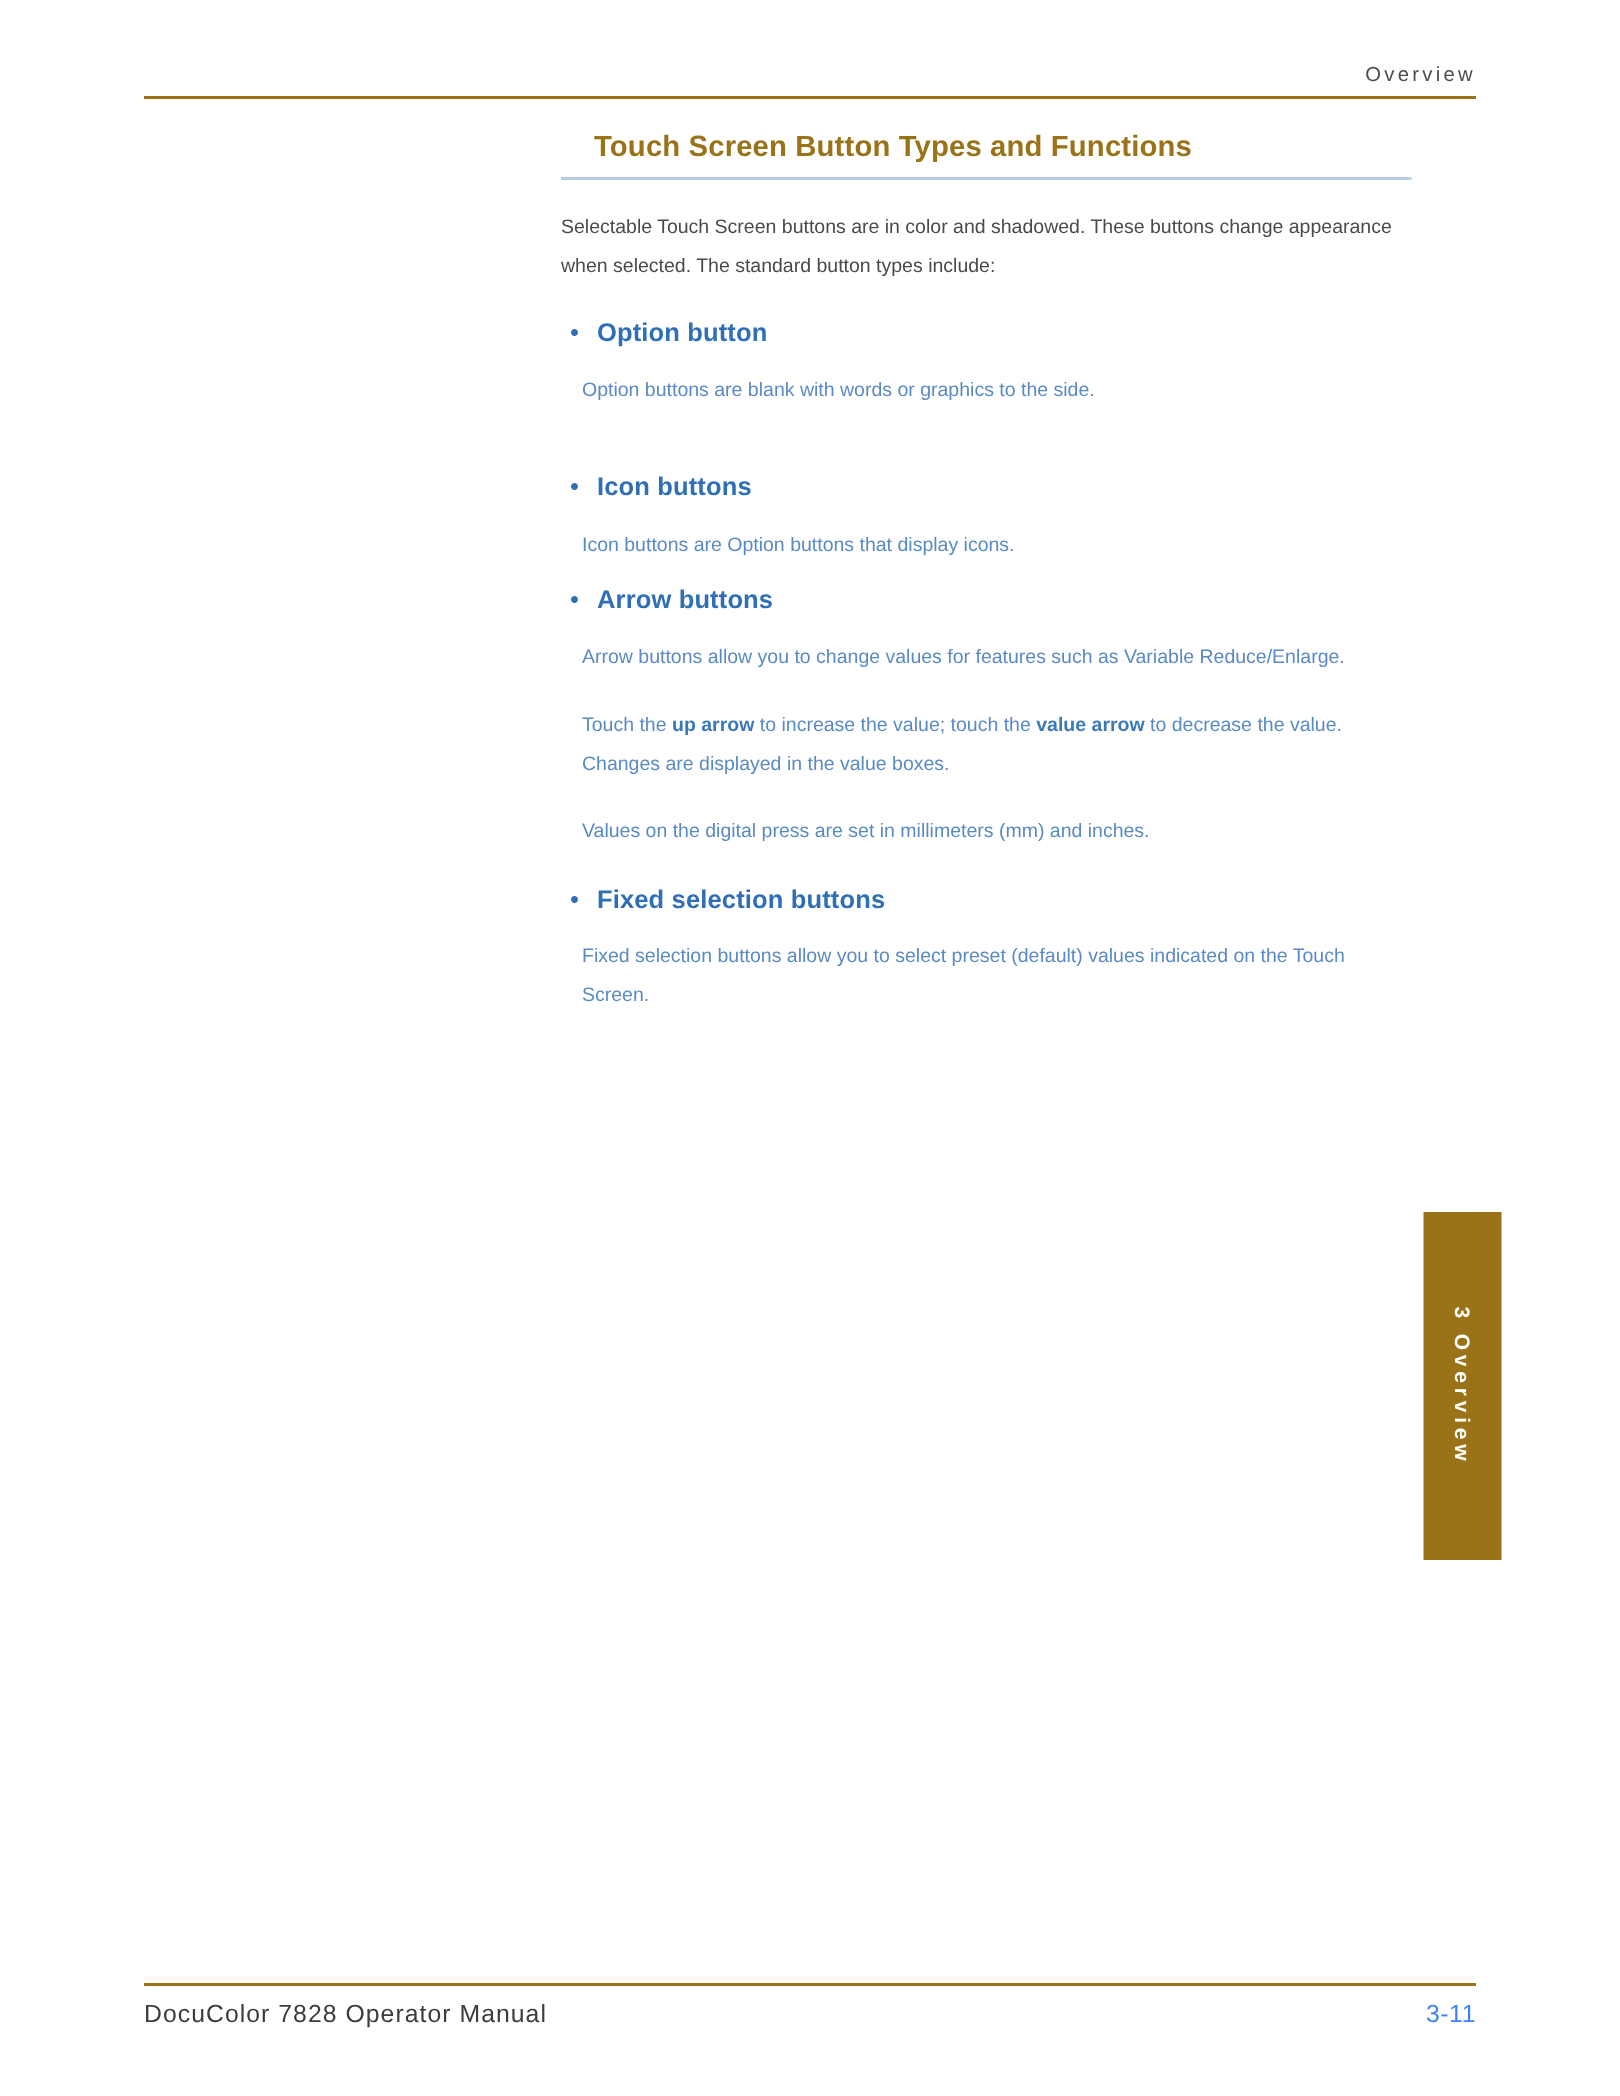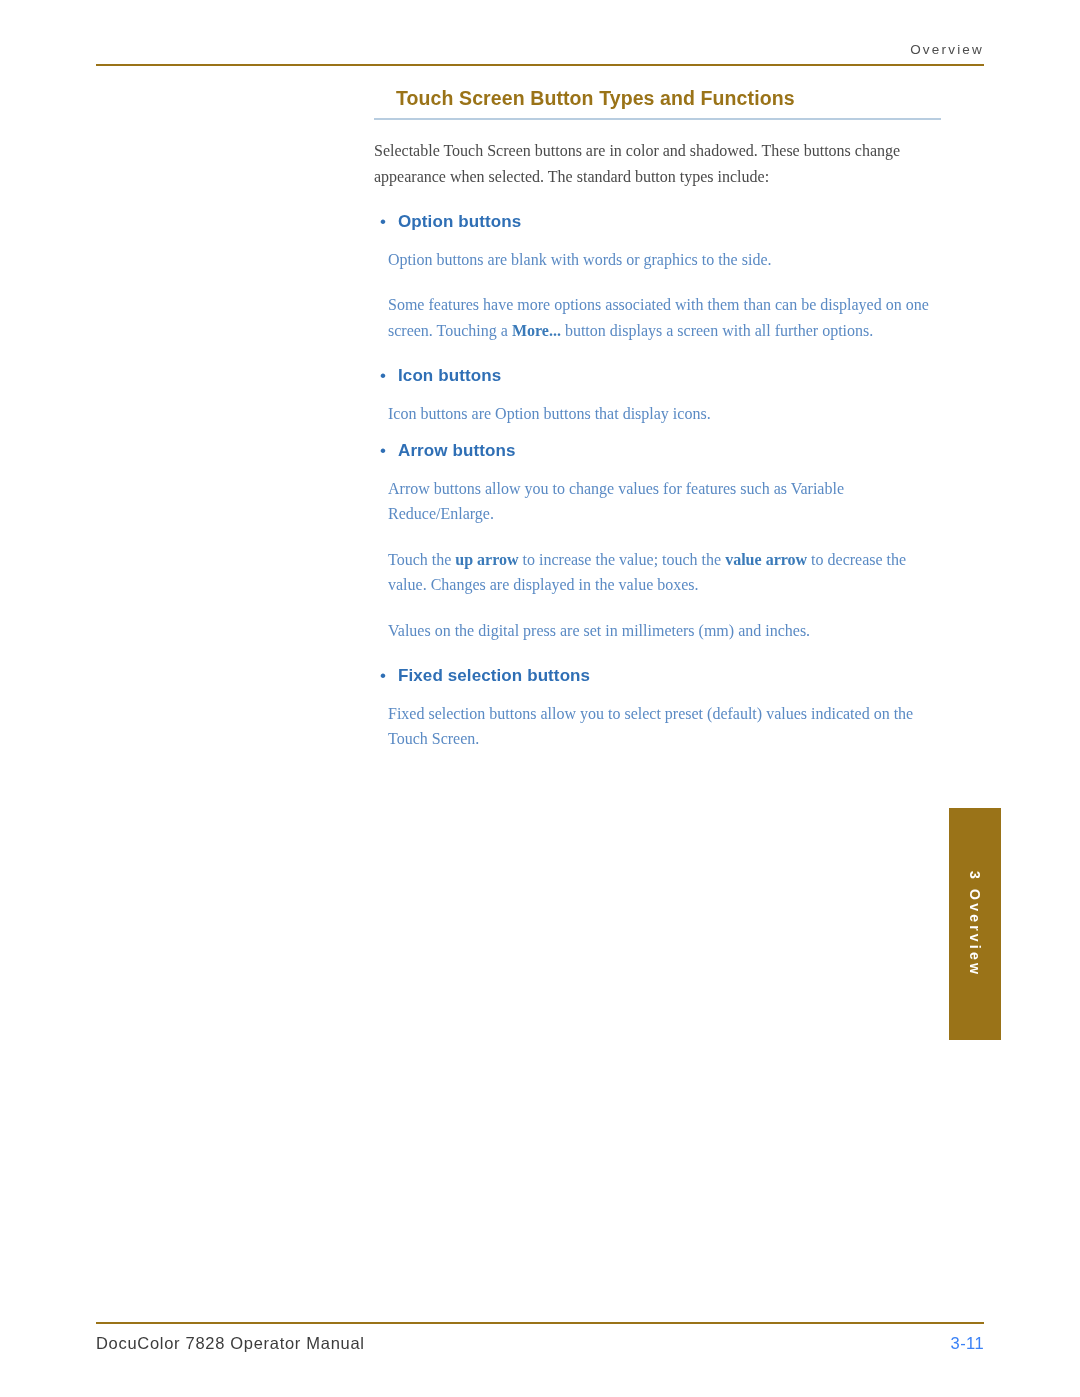--- a/index.html
+++ b/index.html
@@ -61,24 +61,24 @@
   
   .body-col {
     position: absolute;
     left: 374px;
     top: 138px;
     width: 570px;
   }
 
   p.para {
     margin: 0 0 0 0;
-    font-size: 16px;
+    font-size: 13px;
     line-height: 25.5px;
     color: #5a8ac4;
-    font-family: Liberation Serif, serif;
+    font-family: Liberation Sans, sans-serif;
   }
   p.para.intro {
     color: #4a4a4a;
   }
   p.indent {
     margin-left: 14px;
   }
   .gap-s { height: 12px; }
   .gap-m { height: 20px; }
 
@@ -167,30 +167,27 @@
   <div class="title-rule"></div>
 
   <div class="body-col">
 
     <p class="para intro">Selectable Touch Screen buttons are in color and shadowed. These buttons change appearance when selected. The standard button types include:</p>
 
     <div class="gap-m"></div>
 
     <div class="bullet-row">
       <span class="bullet-dot">•</span>
-      <span class="bullet-label">Option buttons</span>
+      <span class="bullet-label">Option button</span>
     </div>
 
     <div class="gap-s"></div>
     <p class="para indent">Option buttons are blank with words or graphics to the side.</p>
 
     <div class="gap-m"></div>
-    <p class="para indent">
-      <span>Some features have more options associated with them than can be displayed on one screen. Touching a </span><span class="b">More...</span><span> button displays a screen with all further options.</span>
-    </p>
 
     <div class="gap-m"></div>
 
     <div class="bullet-row">
       <span class="bullet-dot">•</span>
       <span class="bullet-label">Icon buttons</span>
     </div>
 
     <div class="gap-s"></div>
     <p class="para indent">Icon buttons are Option buttons that display icons.</p>

